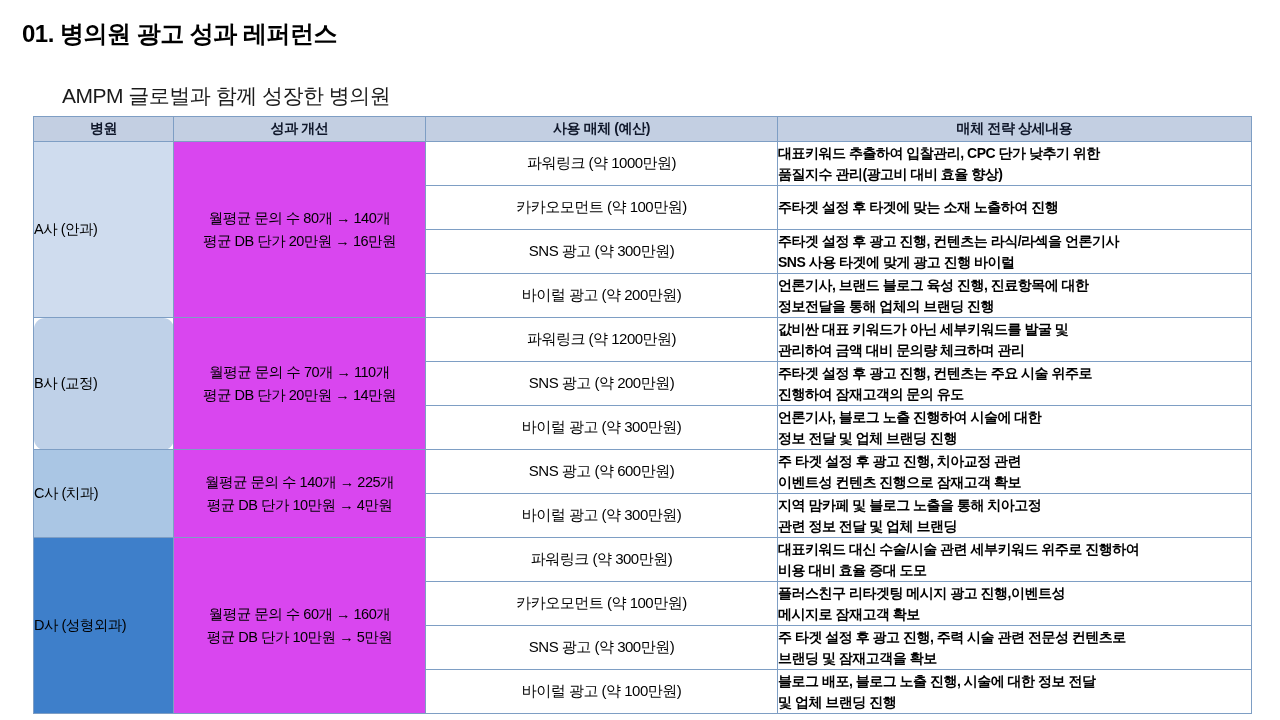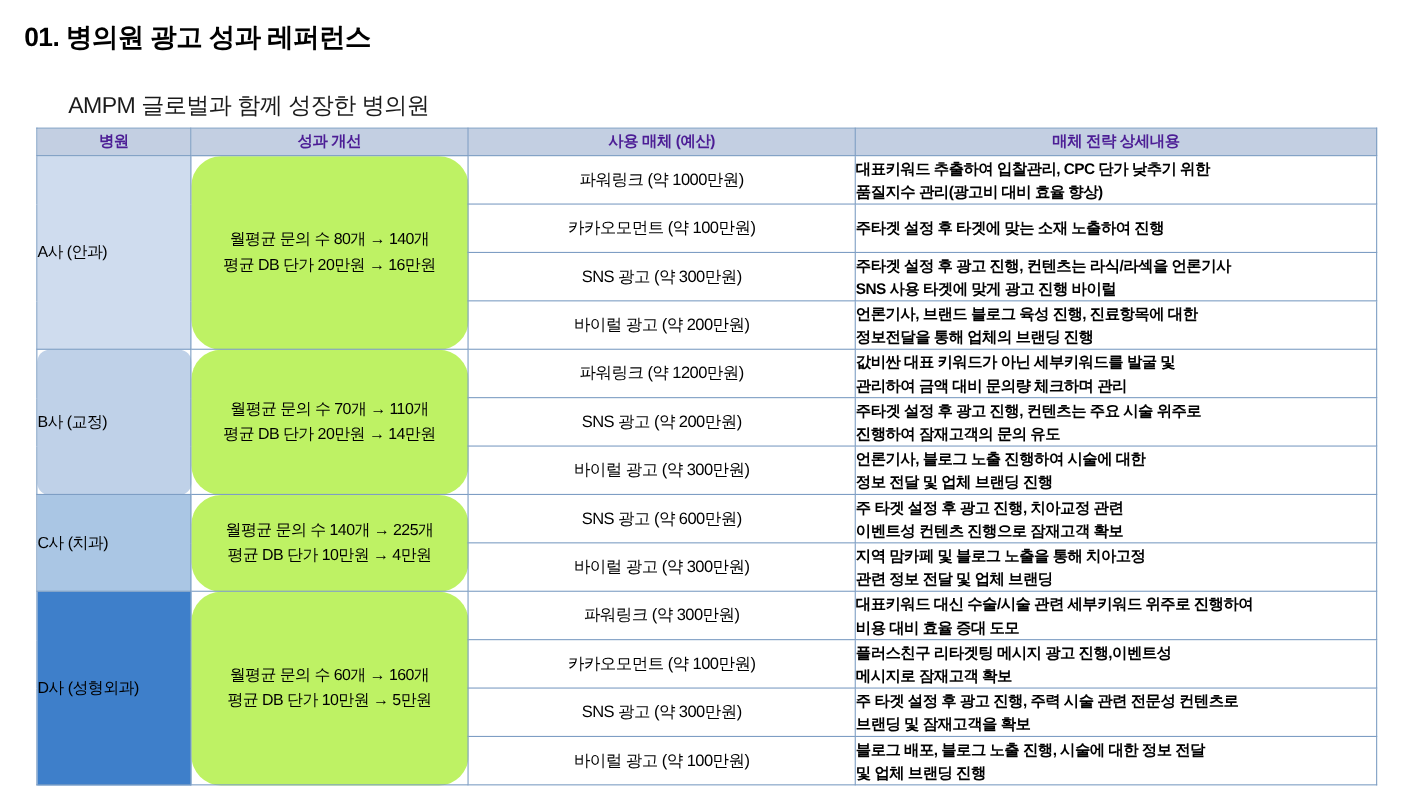--- a/index.html
+++ b/index.html
@@ -51,43 +51,42 @@
     border: 1px solid #7e9ec4;
     padding: 0;
     vertical-align: middle;
   }
   table.ref thead th {
     background: #c3cfe2;
     font-size: 14px;
     font-weight: bold;
     text-align: center;
     height: 24px;
-    color: #4c1d95;
+    color: #0f172a;
     letter-spacing: -0.4px;
   }
   col.c-hospital { width: 140px; }
   col.c-improve { width: 252px; }
   col.c-media { width: 352px; }
   col.c-detail { width: 474px; }
 
   td.hospital {
     text-align: left;
     font-size: 14.5px;
     letter-spacing: -0.5px;
     color: #000;
   }
   td.improve {
     text-align: center;
     font-size: 14.5px;
     line-height: 1.55;
     letter-spacing: -0.5px;
-    background: #bef264;
+    background: #d946ef;
     color: #000;
     padding: 2px 6px;
-    border-radius: 27px;
   }
   td.media {
     text-align: center;
     font-size: 15px;
     letter-spacing: -0.5px;
     background: #ffffff;
     color: #000;
     padding: 2px 6px;
   }
   td.detail {

